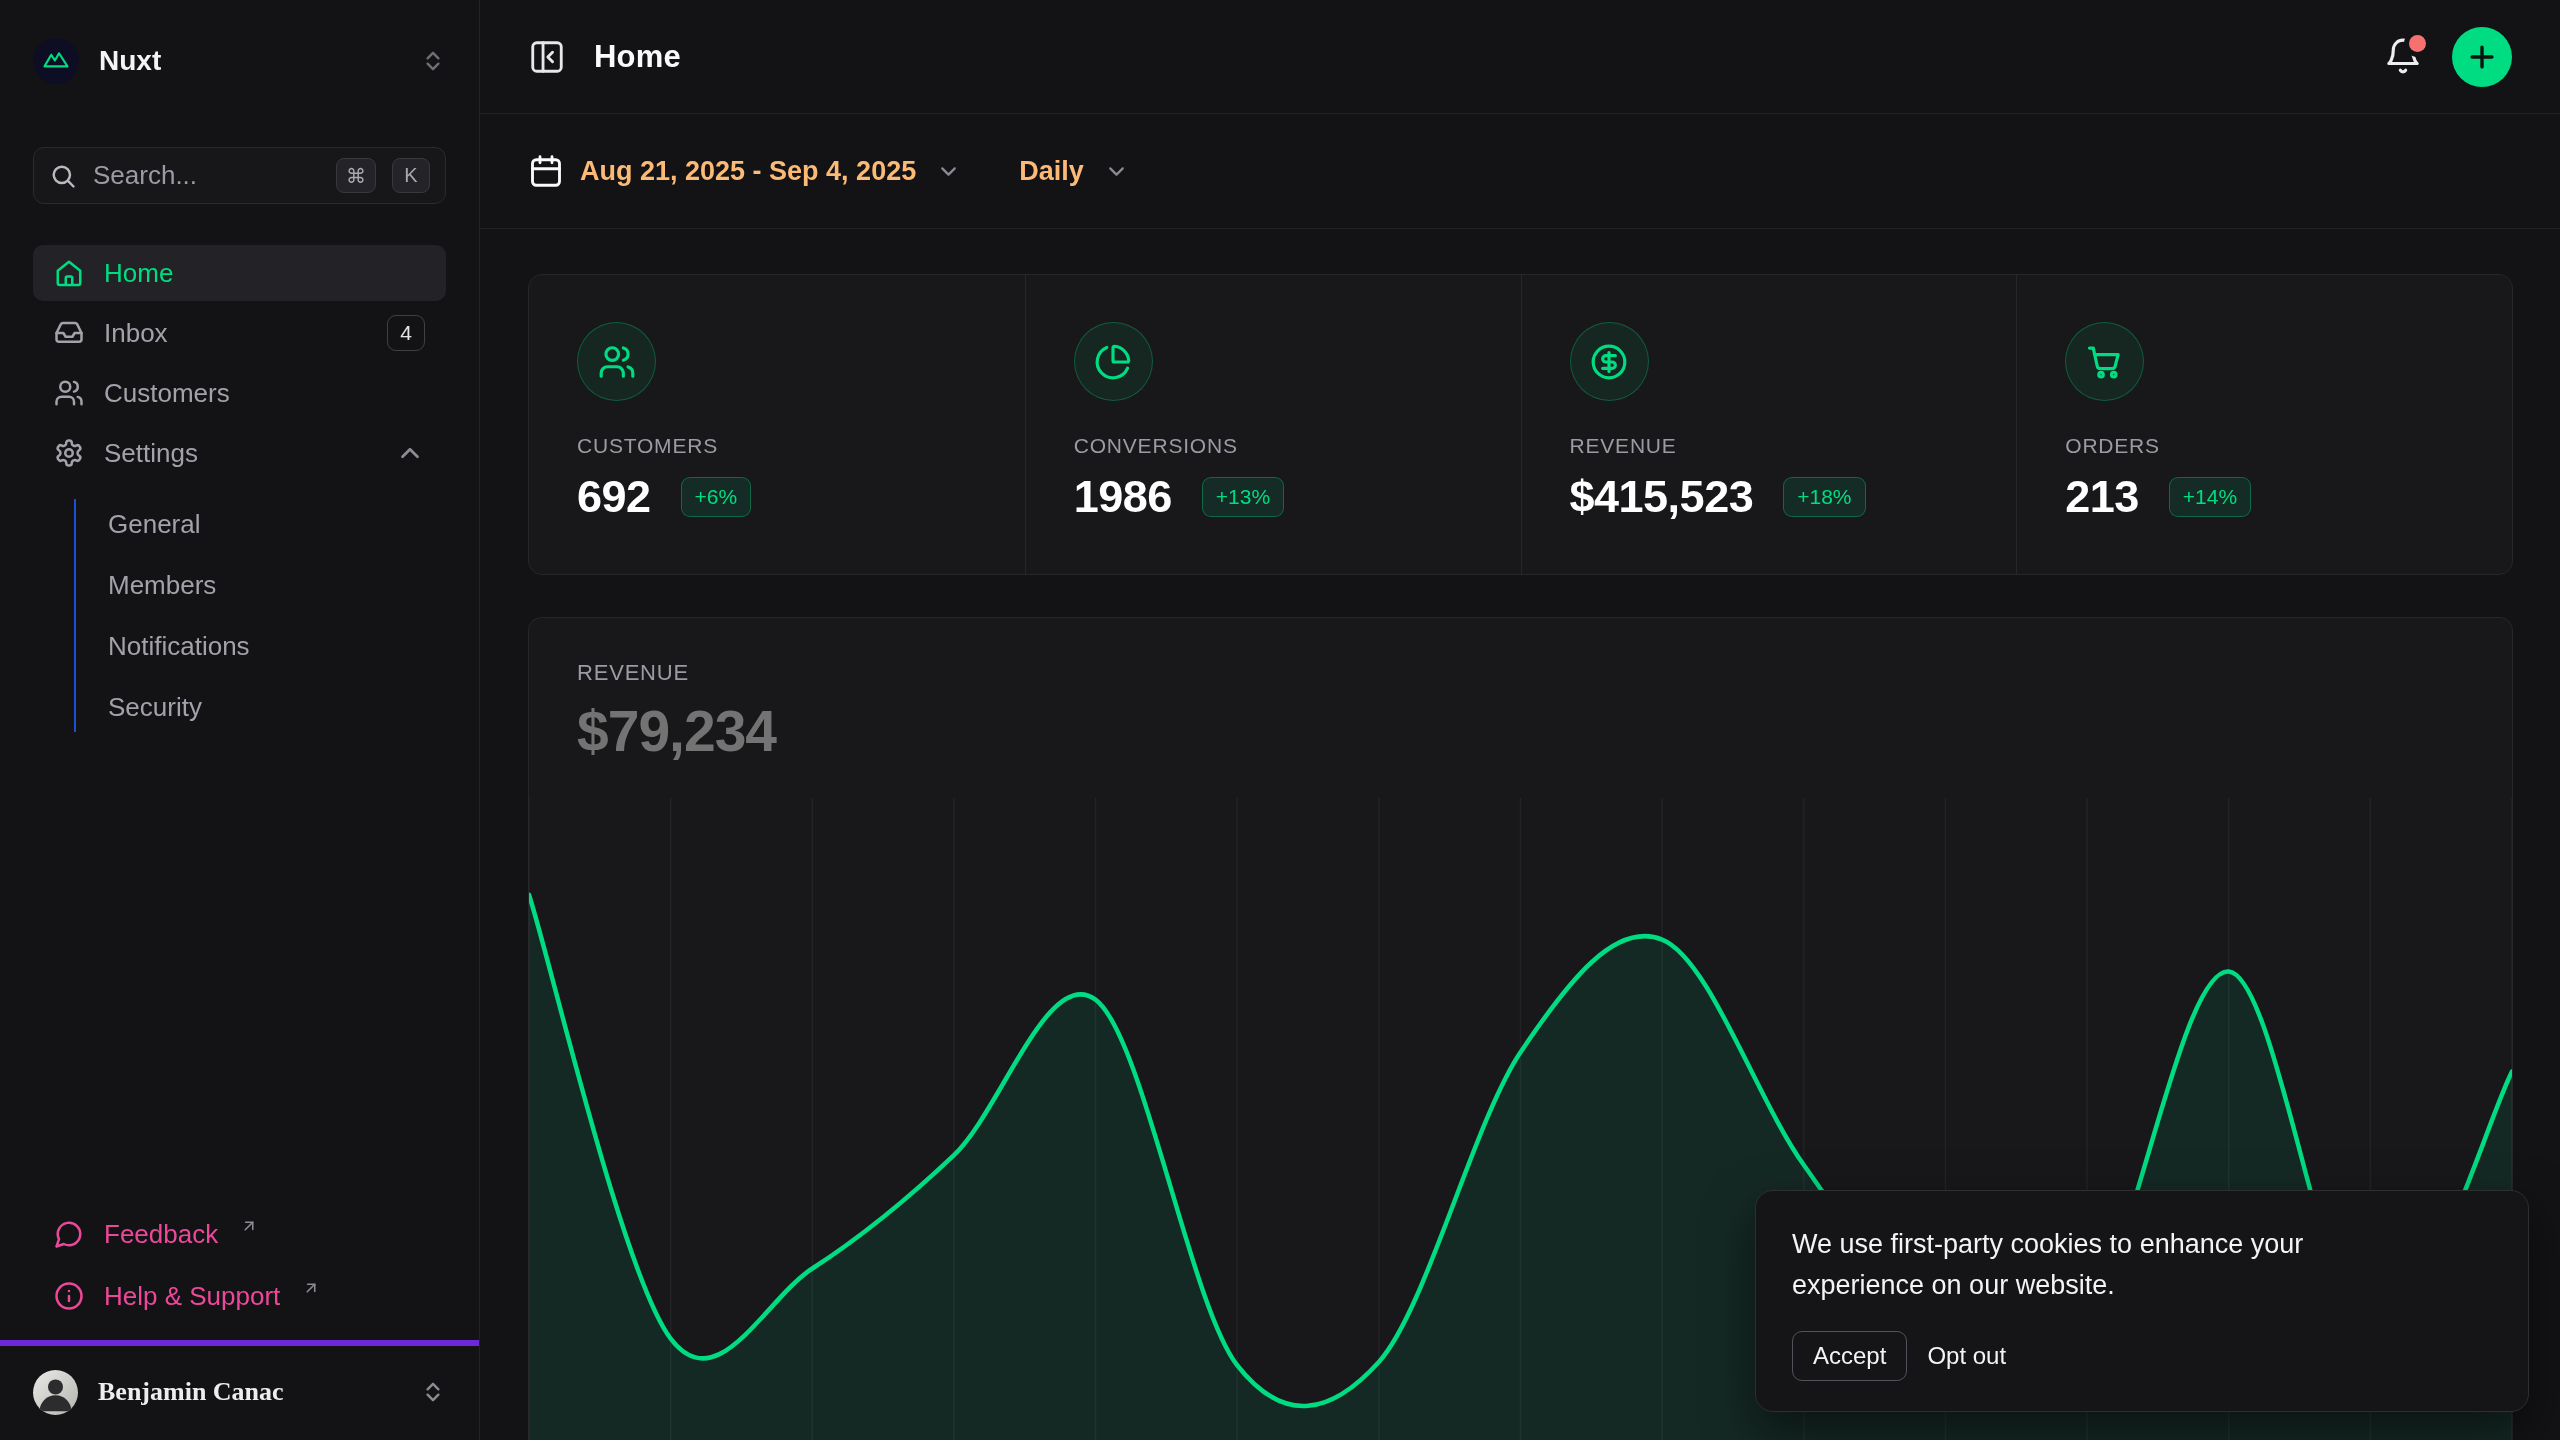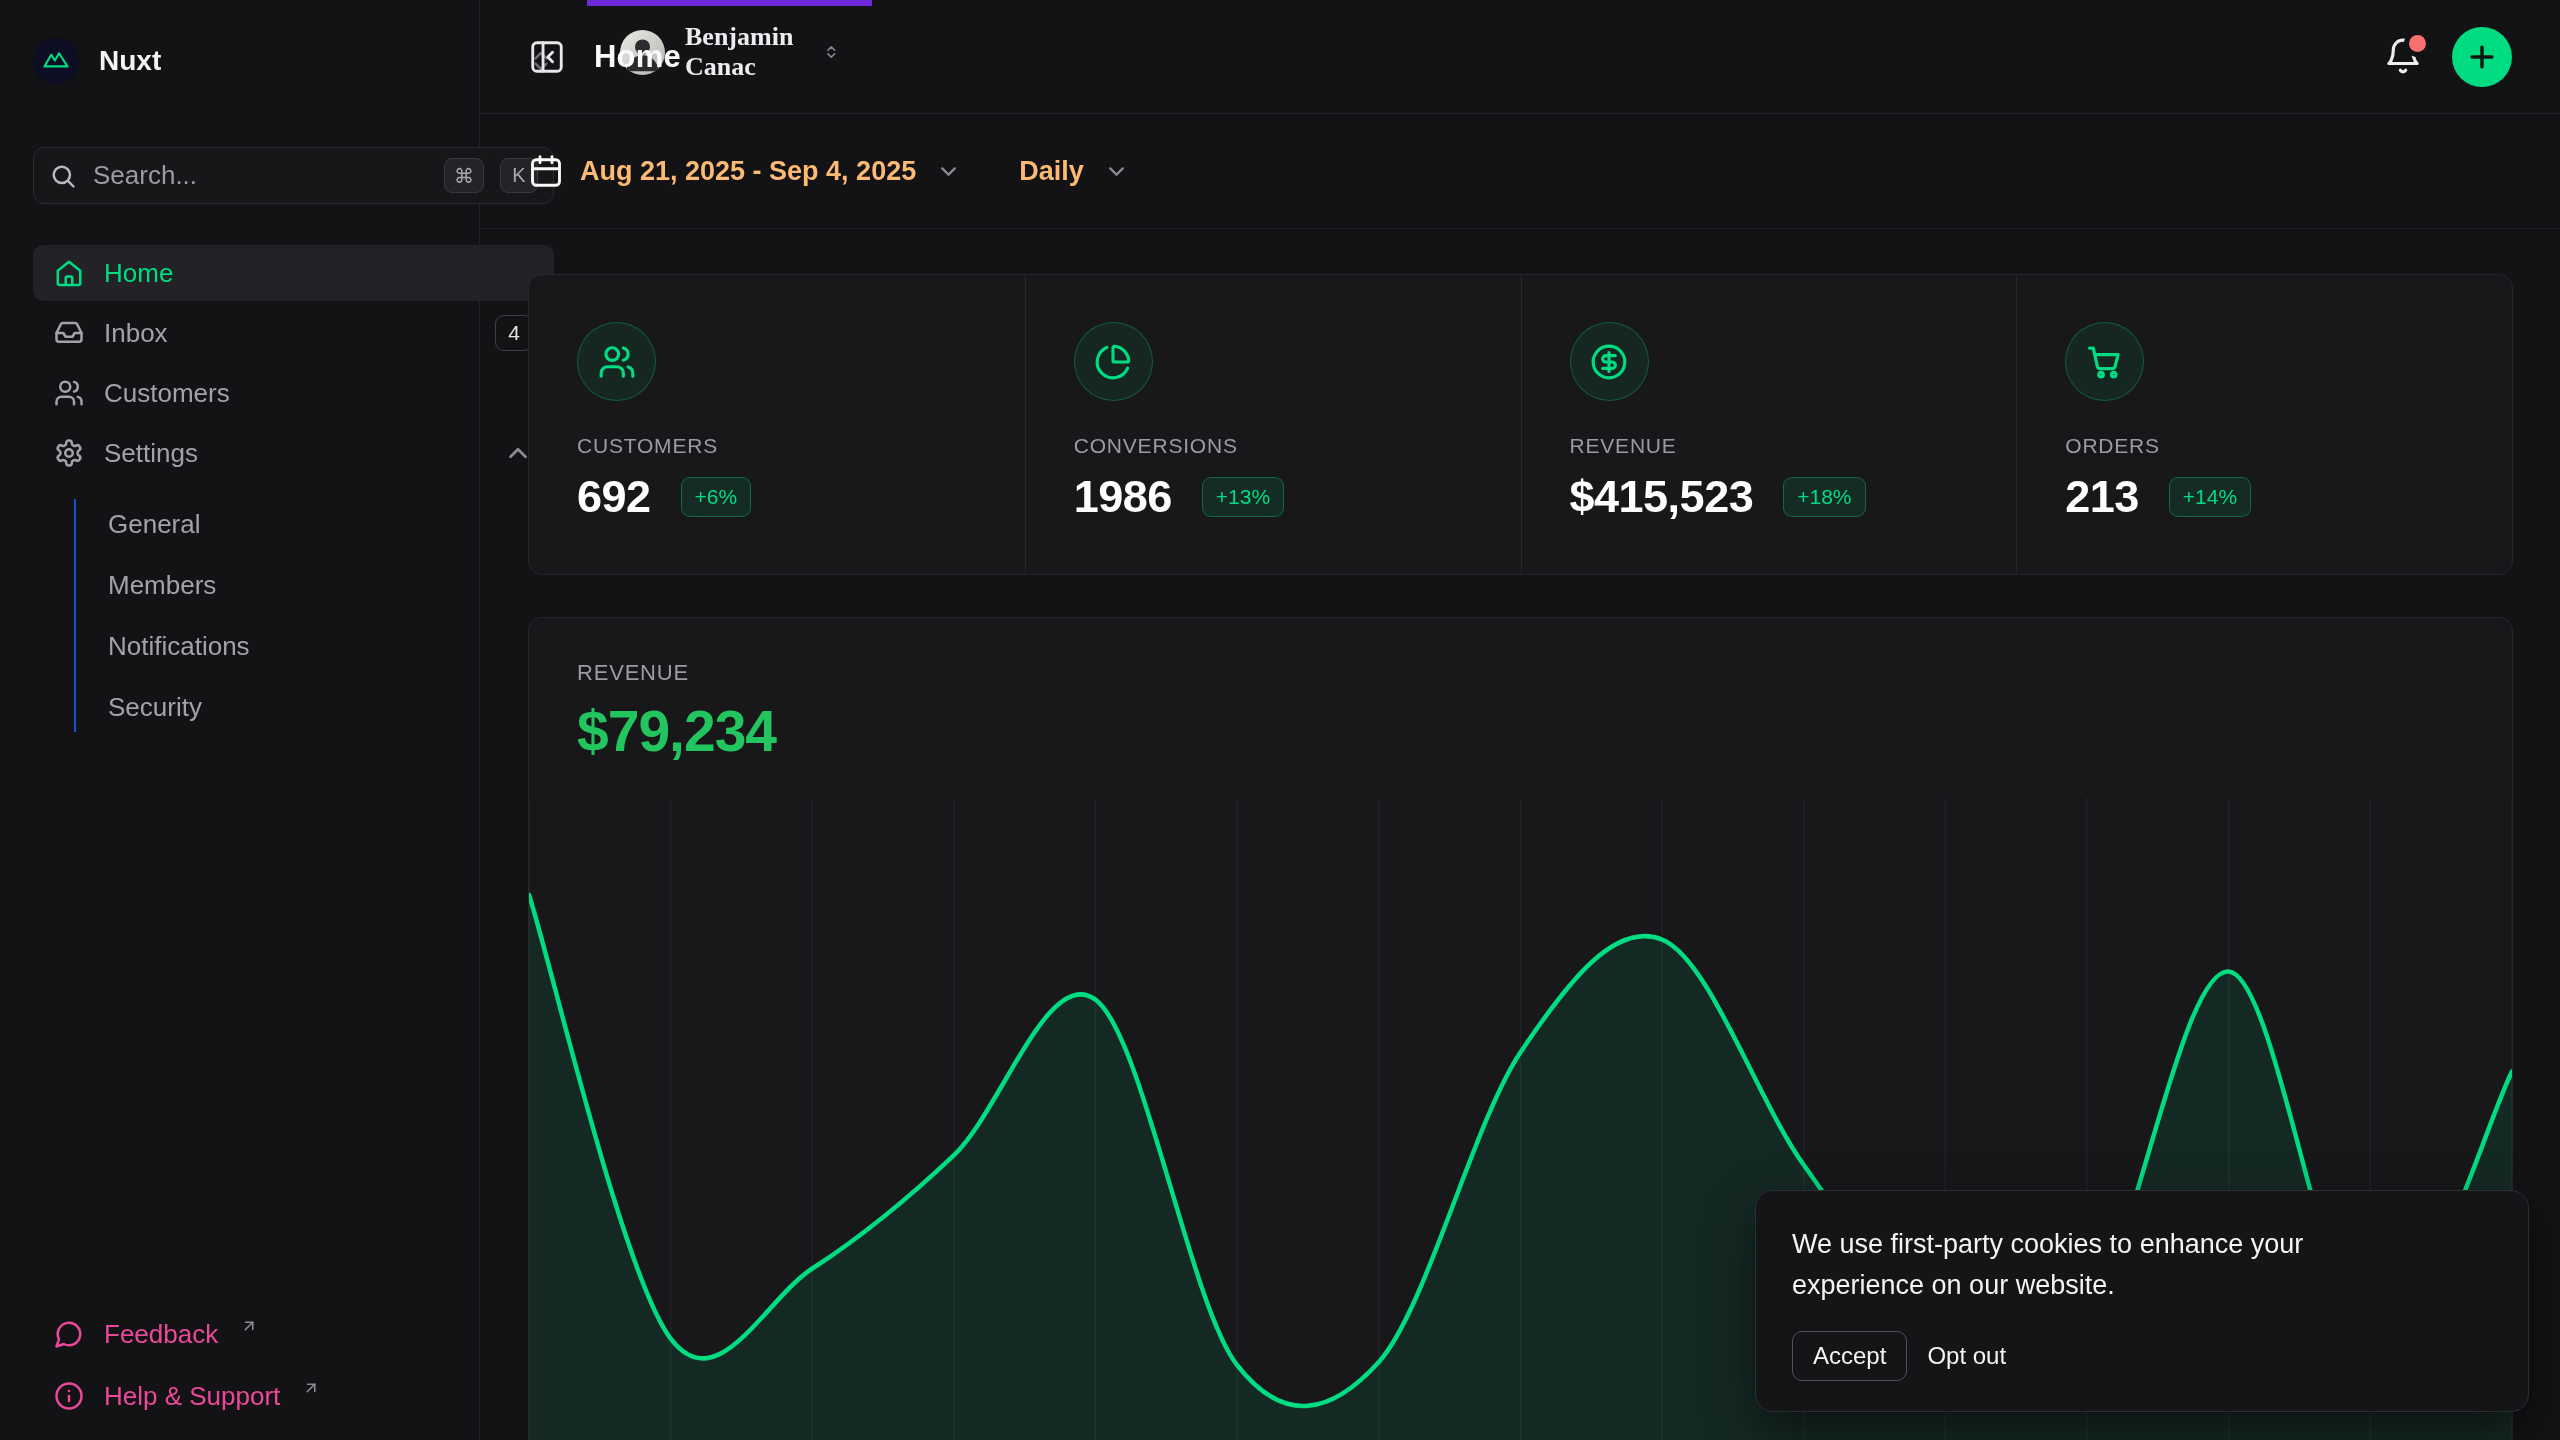--- a/index.html
+++ b/index.html
@@ -4,21 +4,21 @@
 <style>
   * { margin:0; padding:0; box-sizing:border-box; }
   html,body { width:2560px; height:1440px; overflow:hidden; }
   body {
     background:#131316; color:#fafafa;
     font-family:"Liberation Sans","DejaVu Sans",sans-serif;
   }
   .app { display:flex; height:100%; }
 
   
-  .sidebar { width:480px; flex:none; display:flex; flex-direction:row; border-right:1px solid #232327; background:#131316; }
+  .sidebar { width:480px; flex:none; display:flex; flex-direction:column; border-right:1px solid #232327; background:#131316; }
   .side-pad { padding:0 33px; display:flex; flex-direction:column; flex:1; min-height:0; }
   .brand-row { margin-top:36px; height:49px; display:flex; align-items:center; gap:20px; cursor:pointer; }
   .logo { width:46px; height:46px; border-radius:50%; background:#0d0d24; display:grid; place-items:center; flex:none; }
   .logo svg { width:30px; height:30px; }
   .brand-name { font-size:28px; font-weight:600; color:#f4f4f5; }
   .caret { margin-left:auto; color:#6f6f78; width:26px; height:26px; }
   .search { margin-top:62px; height:57px; border:1px solid #2a2a2f; background:#17171a; border-radius:11px; display:flex; align-items:center; gap:16px; padding:0 15px; }
   .search svg { width:28px; height:28px; color:#b9b9c0; flex:none; }
   .search input { flex:1; min-width:0; background:transparent; border:none; outline:none; color:#f0abfc; font-size:26px; font-family:inherit; }
   .search input::placeholder { color:#9b9ba3; }
@@ -67,21 +67,21 @@
   .stat-icon { width:79px; height:79px; border-radius:50%; background:rgba(0,220,130,0.08); border:1px solid rgba(0,220,130,0.3); display:grid; place-items:center; color:#00dc82; }
   .stat-icon svg { width:38px; height:38px; }
   .stat-label { margin-top:33px; font-size:21px; font-weight:500; letter-spacing:0.8px; color:#9b9ba3; }
   .stat-value-row { margin-top:13px; display:flex; align-items:center; gap:30px; }
   .stat-value { font-size:45px; font-weight:700; color:#ffffff; letter-spacing:-0.5px; }
   .delta-badge { font-size:21px; font-weight:500; color:#00dc82; background:rgba(0,220,130,0.10); border:1px solid rgba(0,220,130,0.35); border-radius:9px; padding:7px 13px; }
 
   .revenue-card { flex:1; min-height:0; background:#18181b; border:1px solid #26262b; border-bottom:none; border-radius:14px 14px 0 0; display:flex; flex-direction:column; overflow:hidden; }
   .revenue-head { padding:42px 48px 0; }
   .revenue-label { font-size:22px; font-weight:500; letter-spacing:0.8px; color:#9b9ba3; }
-  .revenue-value { margin-top:12px; font-size:57px; font-weight:700; color:#22c55e; letter-spacing:-1px; }
+  .revenue-value { margin-top:12px; font-size:57px; font-weight:700; color:#737373; letter-spacing:-1px; }
   .chart-wrap { flex:1; min-height:0; margin-top:34px; position:relative; }
   .chart-wrap svg { position:absolute; inset:0; width:100%; height:100%; display:block; }
 
   
   .cookie { position:fixed; right:31px; bottom:28px; width:774px; min-height:212px; background:#151518; border:1px solid #2e2e33; border-radius:18px; padding:33px 36px 30px; box-shadow:0 20px 50px rgba(0,0,0,0.5); z-index:10; }
   .cookie-msg { font-size:27px; line-height:41px; color:#f4f4f5; max-width:640px; }
   .cookie-actions { margin-top:25px; display:flex; align-items:center; gap:20px; }
   .accept-btn { background:transparent; border:1px solid #52525b; border-radius:10px; padding:10px 20px; color:#f4f4f5; font-size:24px; font-weight:500; font-family:inherit; cursor:pointer; }
   .optout-btn { background:none; border:none; color:#f4f4f5; font-size:24px; font-weight:500; font-family:inherit; cursor:pointer; }
 </style>

